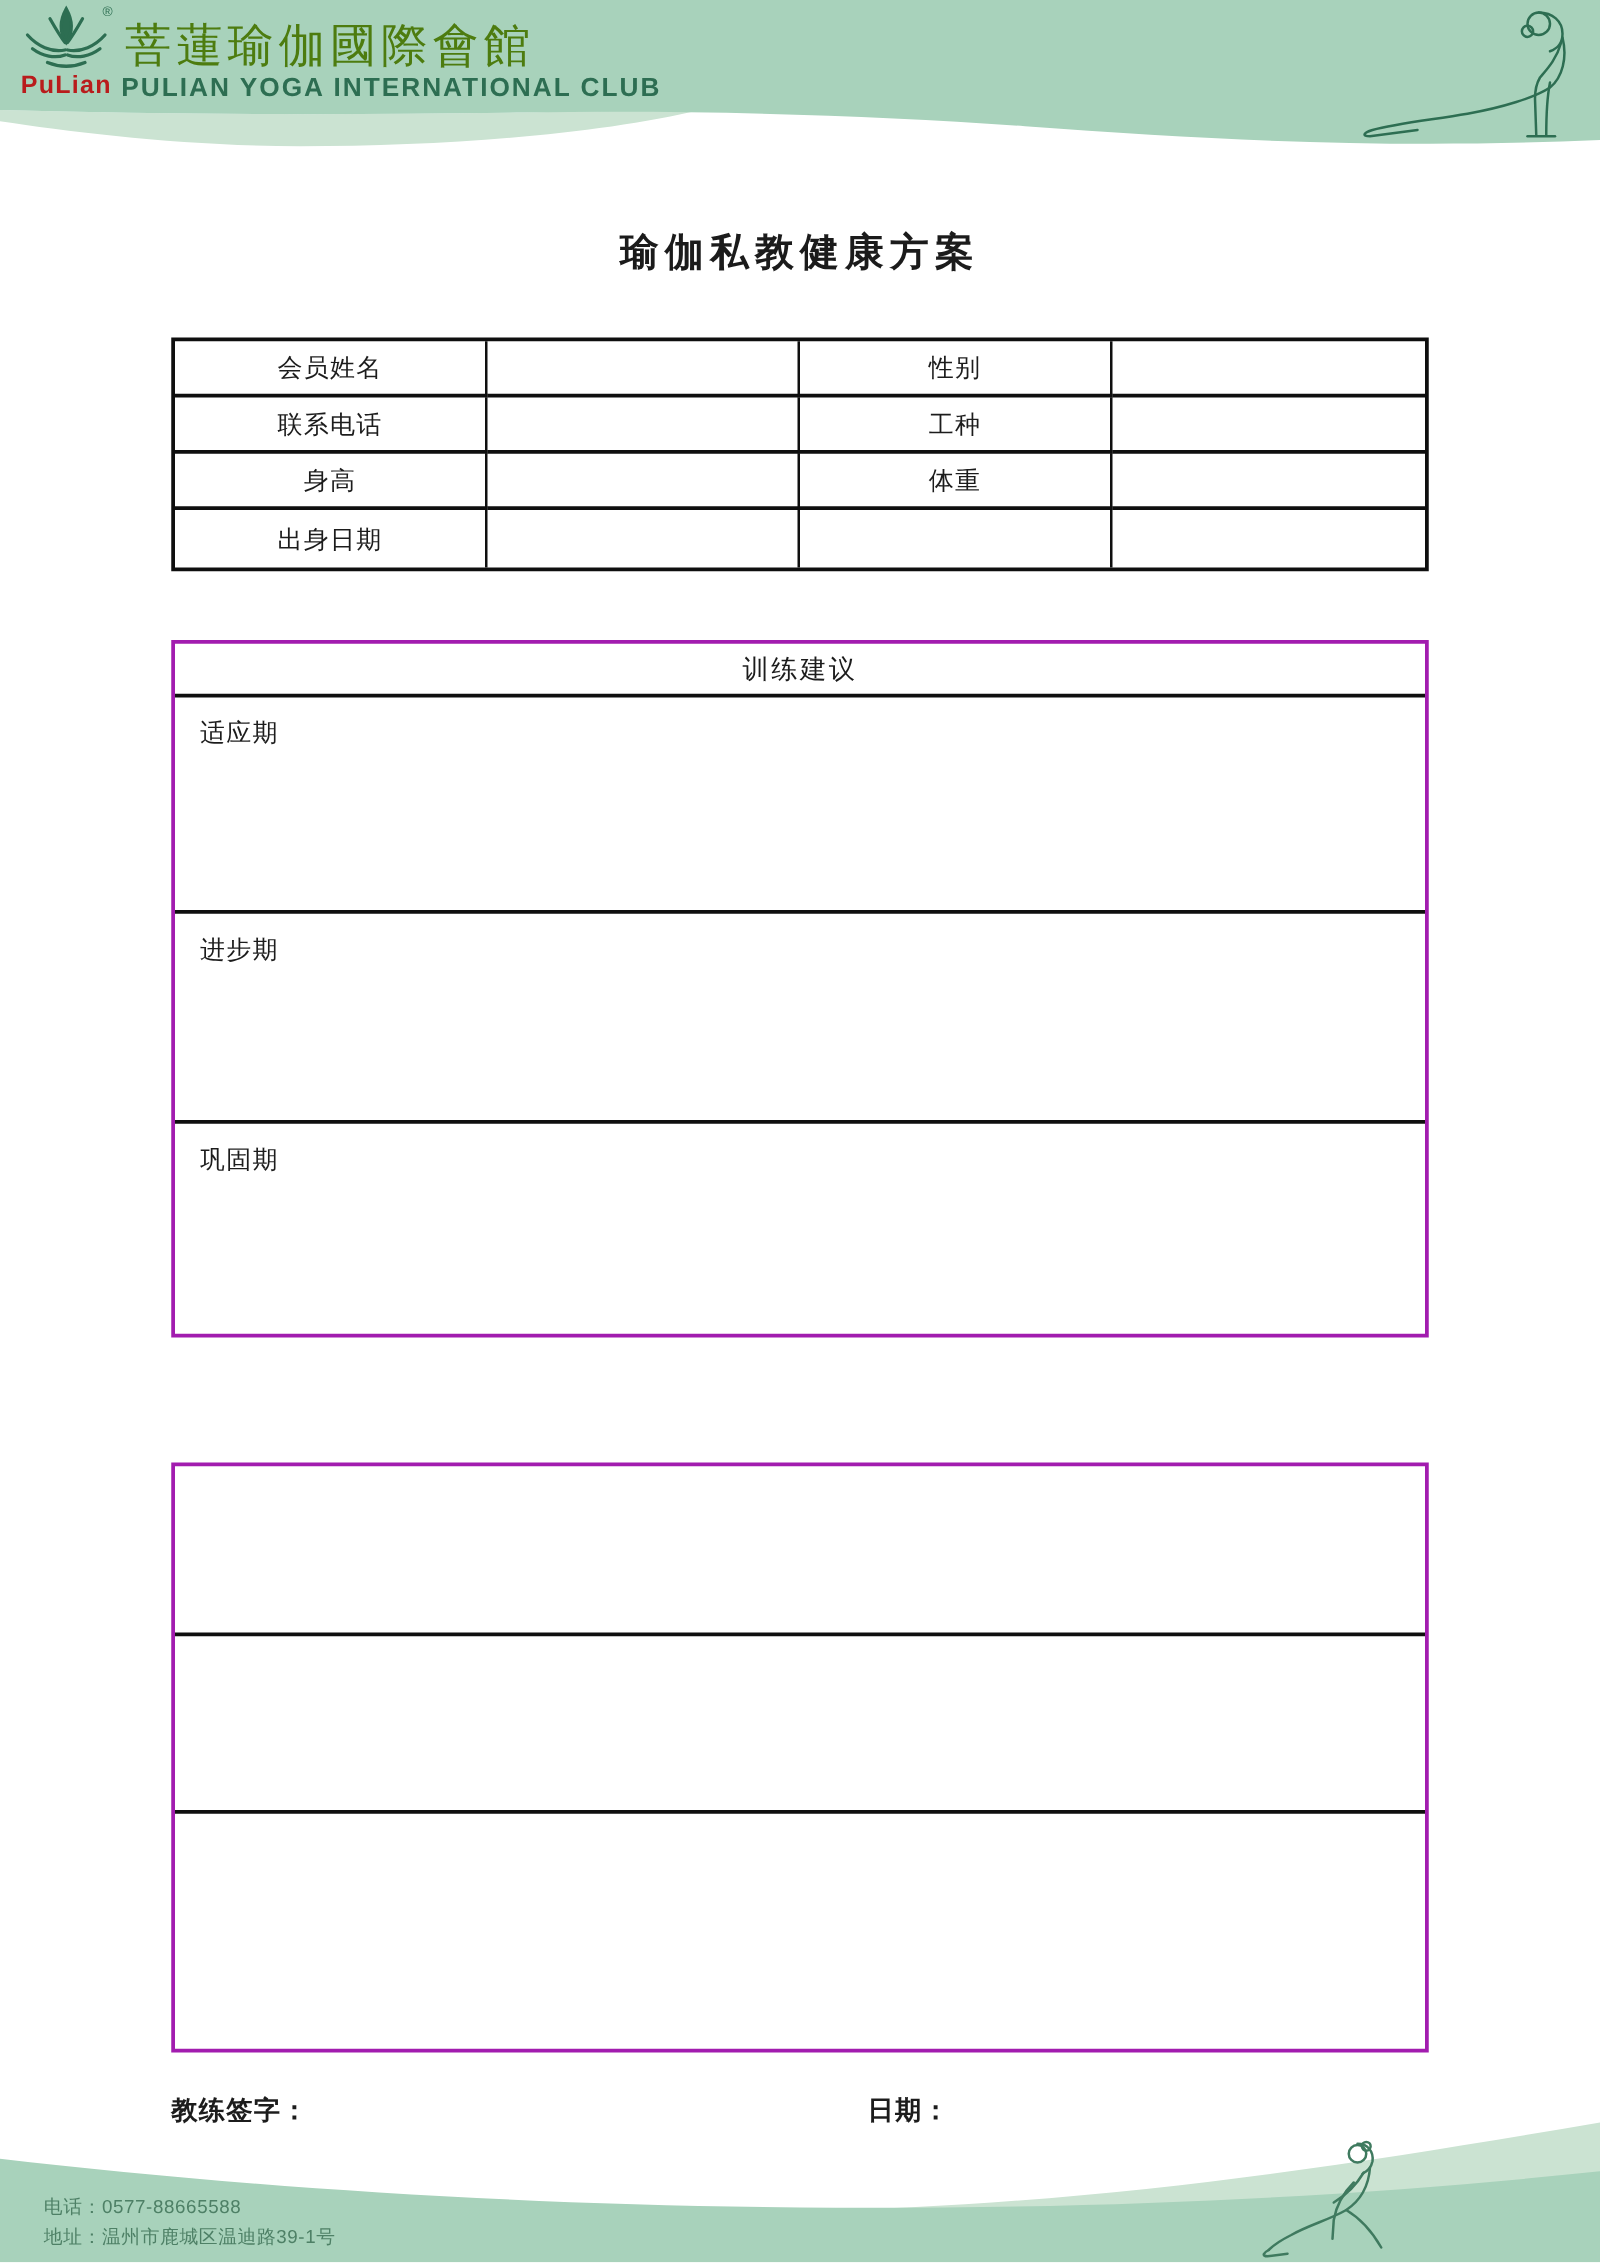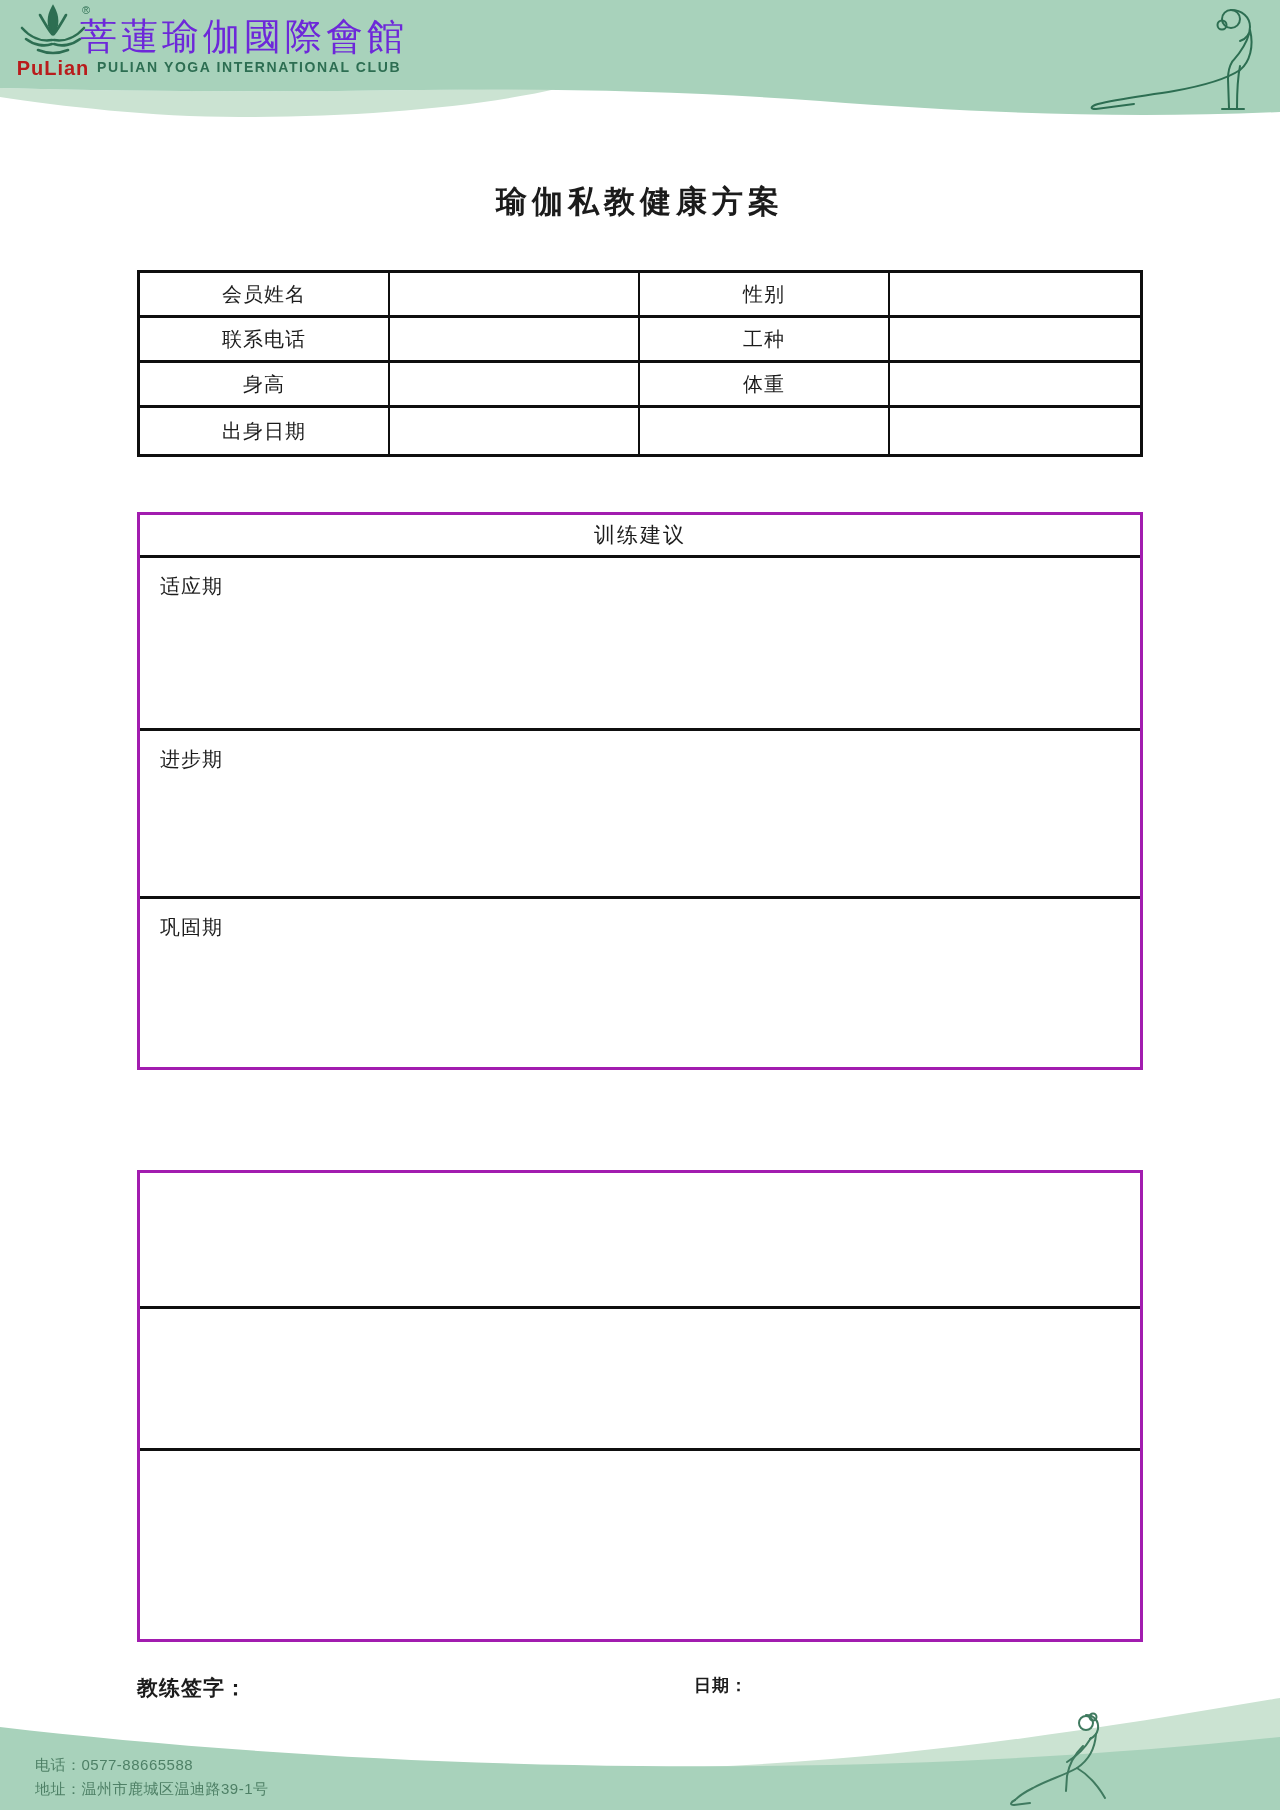--- a/index.html
+++ b/index.html
@@ -9,25 +9,25 @@
     font-family:"Liberation Sans","DejaVu Sans",sans-serif; overflow:hidden;
     margin:0 auto;
   }
   
   .banner-svg { position:absolute; top:0; left:0; width:1280px; height:130px; display:block; }
   .logo-block { position:absolute; top:4px; left:16px; width:74px; text-align:center; }
   .logo-icon-svg { display:block; margin:0 auto; }
   .logo-latin { font-size:20px; font-weight:bold; letter-spacing:1px; color:#b91c1c; margin-top:1px; }
   .reg-mark { position:absolute; top:4px; left:82px; font-size:11px; color:#2d6e52; }
   .brand-zh {
-    position:absolute; top:12px; left:80px; font-size:37px; color:#6d28d9;
+    position:absolute; top:12px; left:100px; font-size:37px; color:#4d7c0f;
     letter-spacing:4px; font-weight:normal; white-space:nowrap;
   }
   .brand-en {
-    position:absolute; top:59px; left:97px; font-size:14px; font-weight:bold;
+    position:absolute; top:59px; left:97px; font-size:21px; font-weight:bold;
     letter-spacing:1.6px; color:#2d6e52; white-space:nowrap;
   }
   .yoga-top { position:absolute; top:4px; left:1082px; }
   
   .doc-title {
     position:absolute; top:181px; left:0; width:100%; text-align:center;
     font-size:31px; font-weight:bold; color:#1b1b1b; letter-spacing:5px;
     font-family:"Liberation Sans","DejaVu Sans",sans-serif;
   }
   
@@ -57,21 +57,21 @@
   .training-table .r1 { height:173px; }
   .training-table .r2 { height:168px; }
   .training-table .r3 { height:160px; }
   .coach-table { top:1170px; height:472px; }
   .coach-table .r1 { height:136px; }
   .coach-table .r2 { height:142px; }
   .coach-table .r3 { height:142px; }
   
   .sign-row { position:absolute; top:1674px; left:0; width:1280px; height:30px;padding-left:20px; }
   .sign-coach { position:absolute; left:137px; top:0; font-size:21px; font-weight:bold; color:#1c1c1c; letter-spacing:1px; }
-  .sign-date  { position:absolute; left:694px; top:0; font-size:17px; font-weight:bold; color:#1c1c1c; letter-spacing:1px; }
+  .sign-date  { position:absolute; left:694px; top:0; font-size:21px; font-weight:bold; color:#1c1c1c; letter-spacing:1px; }
   
   .footer-svg { position:absolute; left:0; top:1680px; width:1280px; height:130px; display:block; }
   .footer-text { position:absolute; left:35px; font-size:15px; color:#4e8066; letter-spacing:0.5px; }
   .footer-phone { top:1756px; }
   .footer-addr  { top:1780px; }
   .yoga-bottom { position:absolute; left:1003px; top:1710px; }
 </style>
 </head>
 <body>
 

